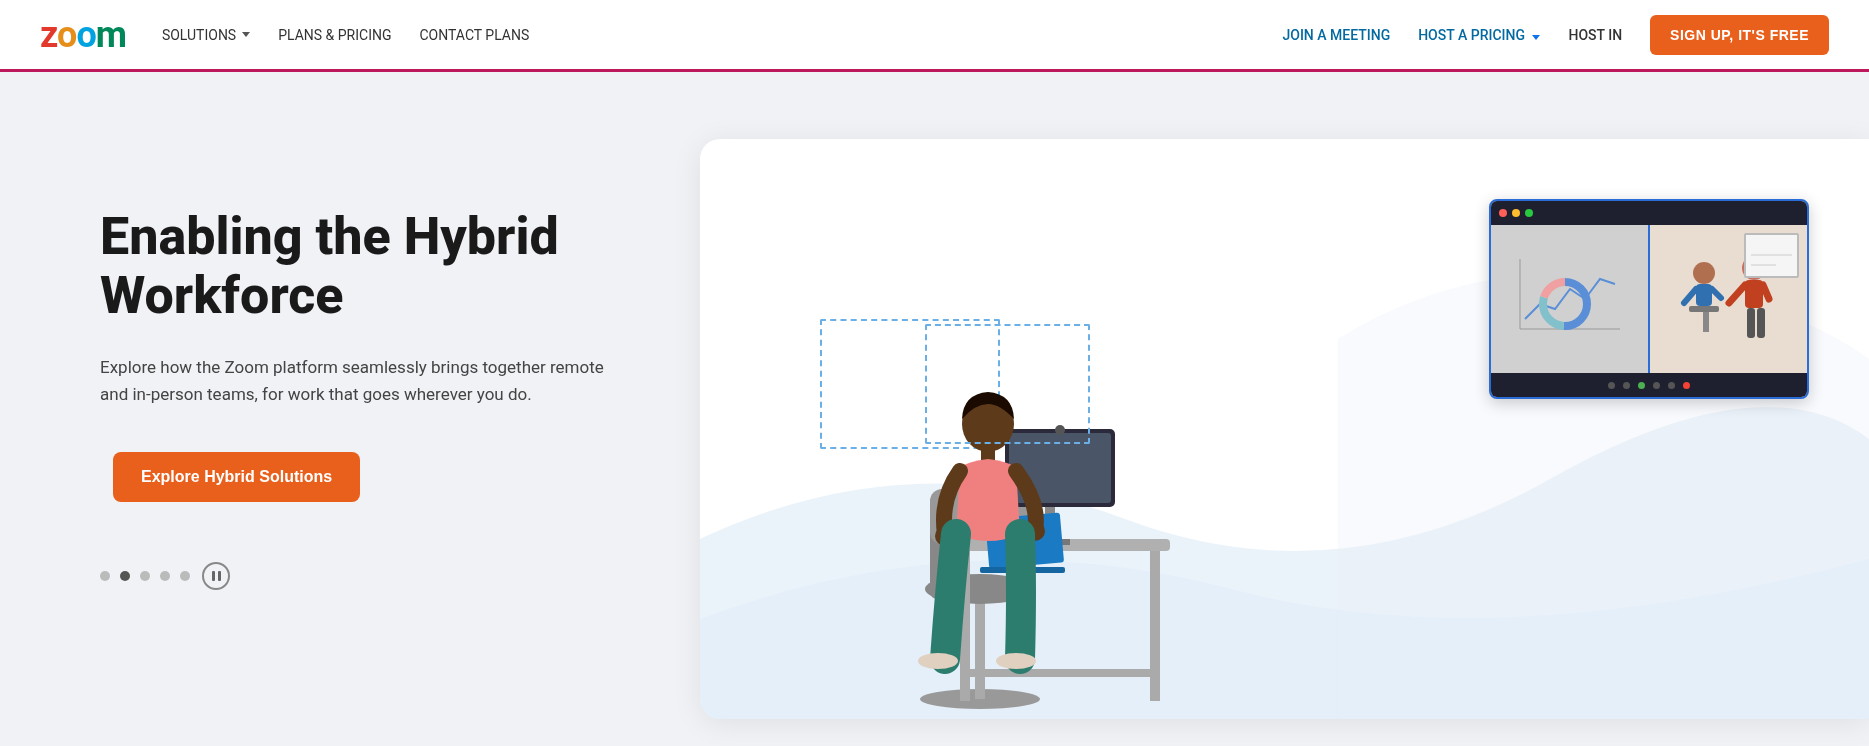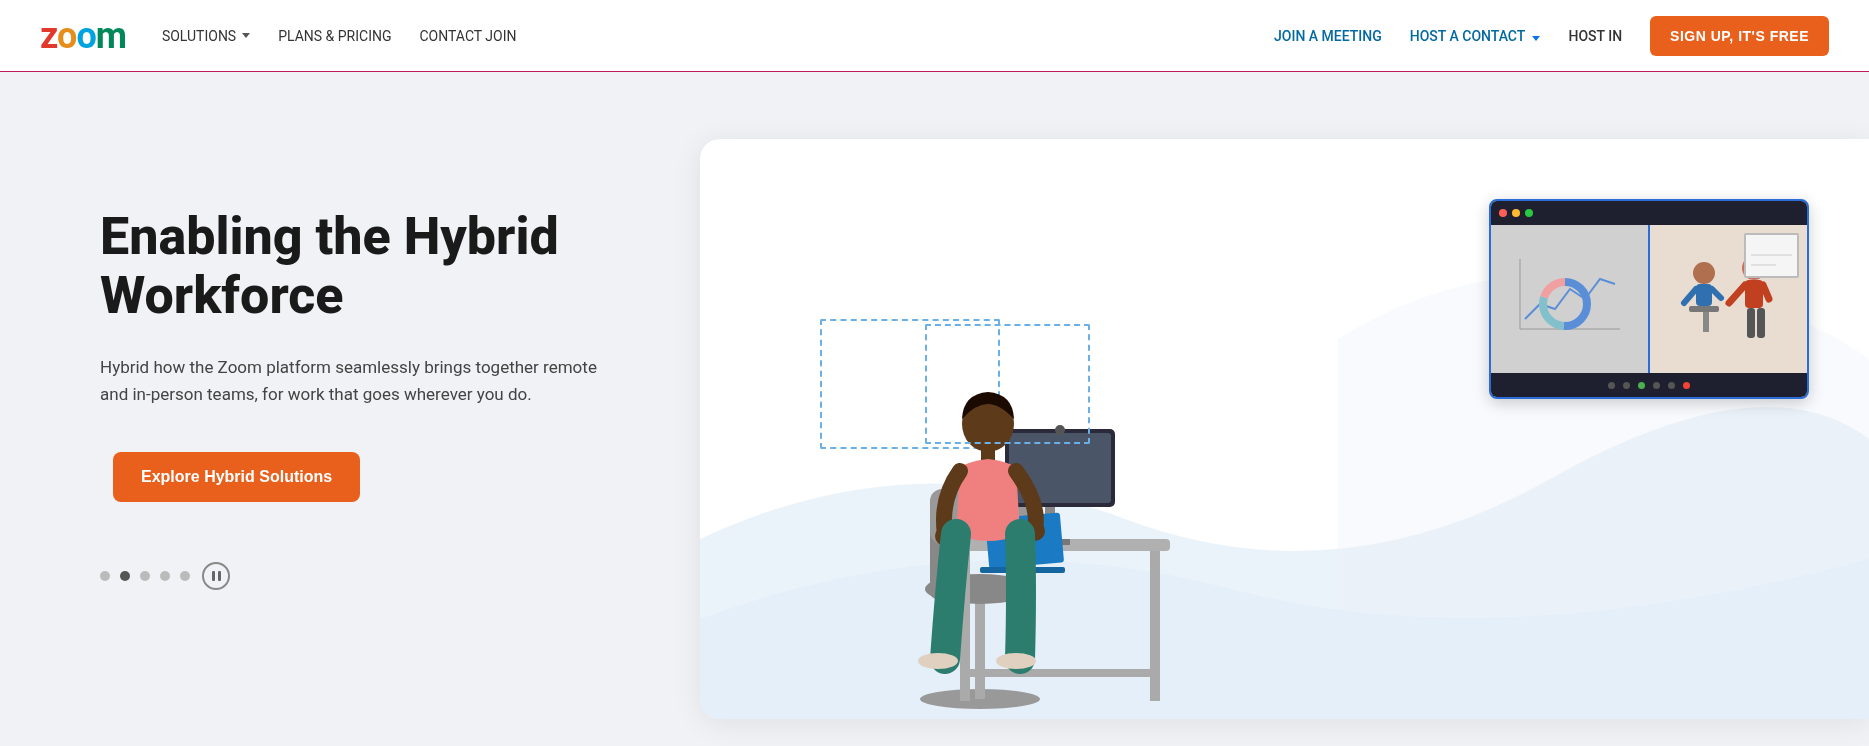--- a/index.html
+++ b/index.html
@@ -6,21 +6,21 @@
     body { font-family: -apple-system, BlinkMacSystemFont, 'Segoe UI', Roboto, sans-serif; width: 1869px; overflow-x: hidden; }
 
     
     .header {
       display: flex;
       align-items: center;
       justify-content: space-between;
       padding: 0 40px;
       height: 72px;
       background: #fff;
-      border-bottom: 1px solid #be185d;
+      border-bottom: 3px solid #be185d;
       position: relative;
       z-index: 10;
     }
     .header-left {
       display: flex;
       align-items: center;
       gap: 36px;
     }
     .logo {
       display: flex;
@@ -244,41 +244,41 @@
 
     <nav class="nav-links">
       <a class="nav-link">
         <span>SOLUTIONS</span>
         <span class="chevron-down"></span>
       </a>
       <a class="nav-link">
         <span>PLANS &amp; PRICING</span>
       </a>
       <a class="nav-link">
-        <span>CONTACT JOIN</span>
+        <span>CONTACT PLANS</span>
       </a>
     </nav>
   </div>
 
   <div class="header-right">
     <a class="header-link-blue">JOIN A MEETING</a>
     <a class="header-link-blue">
-      <span>HOST A CONTACT</span>
+      <span>HOST A PRICING</span>
       <span class="chevron-down" style="border-top-color:#0E72ED; margin-left:4px;"></span>
     </a>
     <a class="sign-in-link">HOST IN</a>
     <button class="signup-btn">SIGN UP, IT'S FREE</button>
   </div>
 </header>
 
 <section class="hero">
 
   <div class="hero-left">
     <h1 class="hero-title">Enabling the Hybrid Workforce</h1>
-    <p class="hero-description">Hybrid how the Zoom platform seamlessly brings together remote and in-person teams, for work that goes wherever you do.</p>
+    <p class="hero-description">Explore how the Zoom platform seamlessly brings together remote and in-person teams, for work that goes wherever you do.</p>
     <button class="explore-btn">Explore Hybrid Solutions</button>
 
     <div class="dots-container">
       <div class="dot"></div>
       <div class="dot active"></div>
       <div class="dot"></div>
       <div class="dot"></div>
       <div class="dot"></div>
       <div class="pause-btn">
         <div class="pause-icon">

